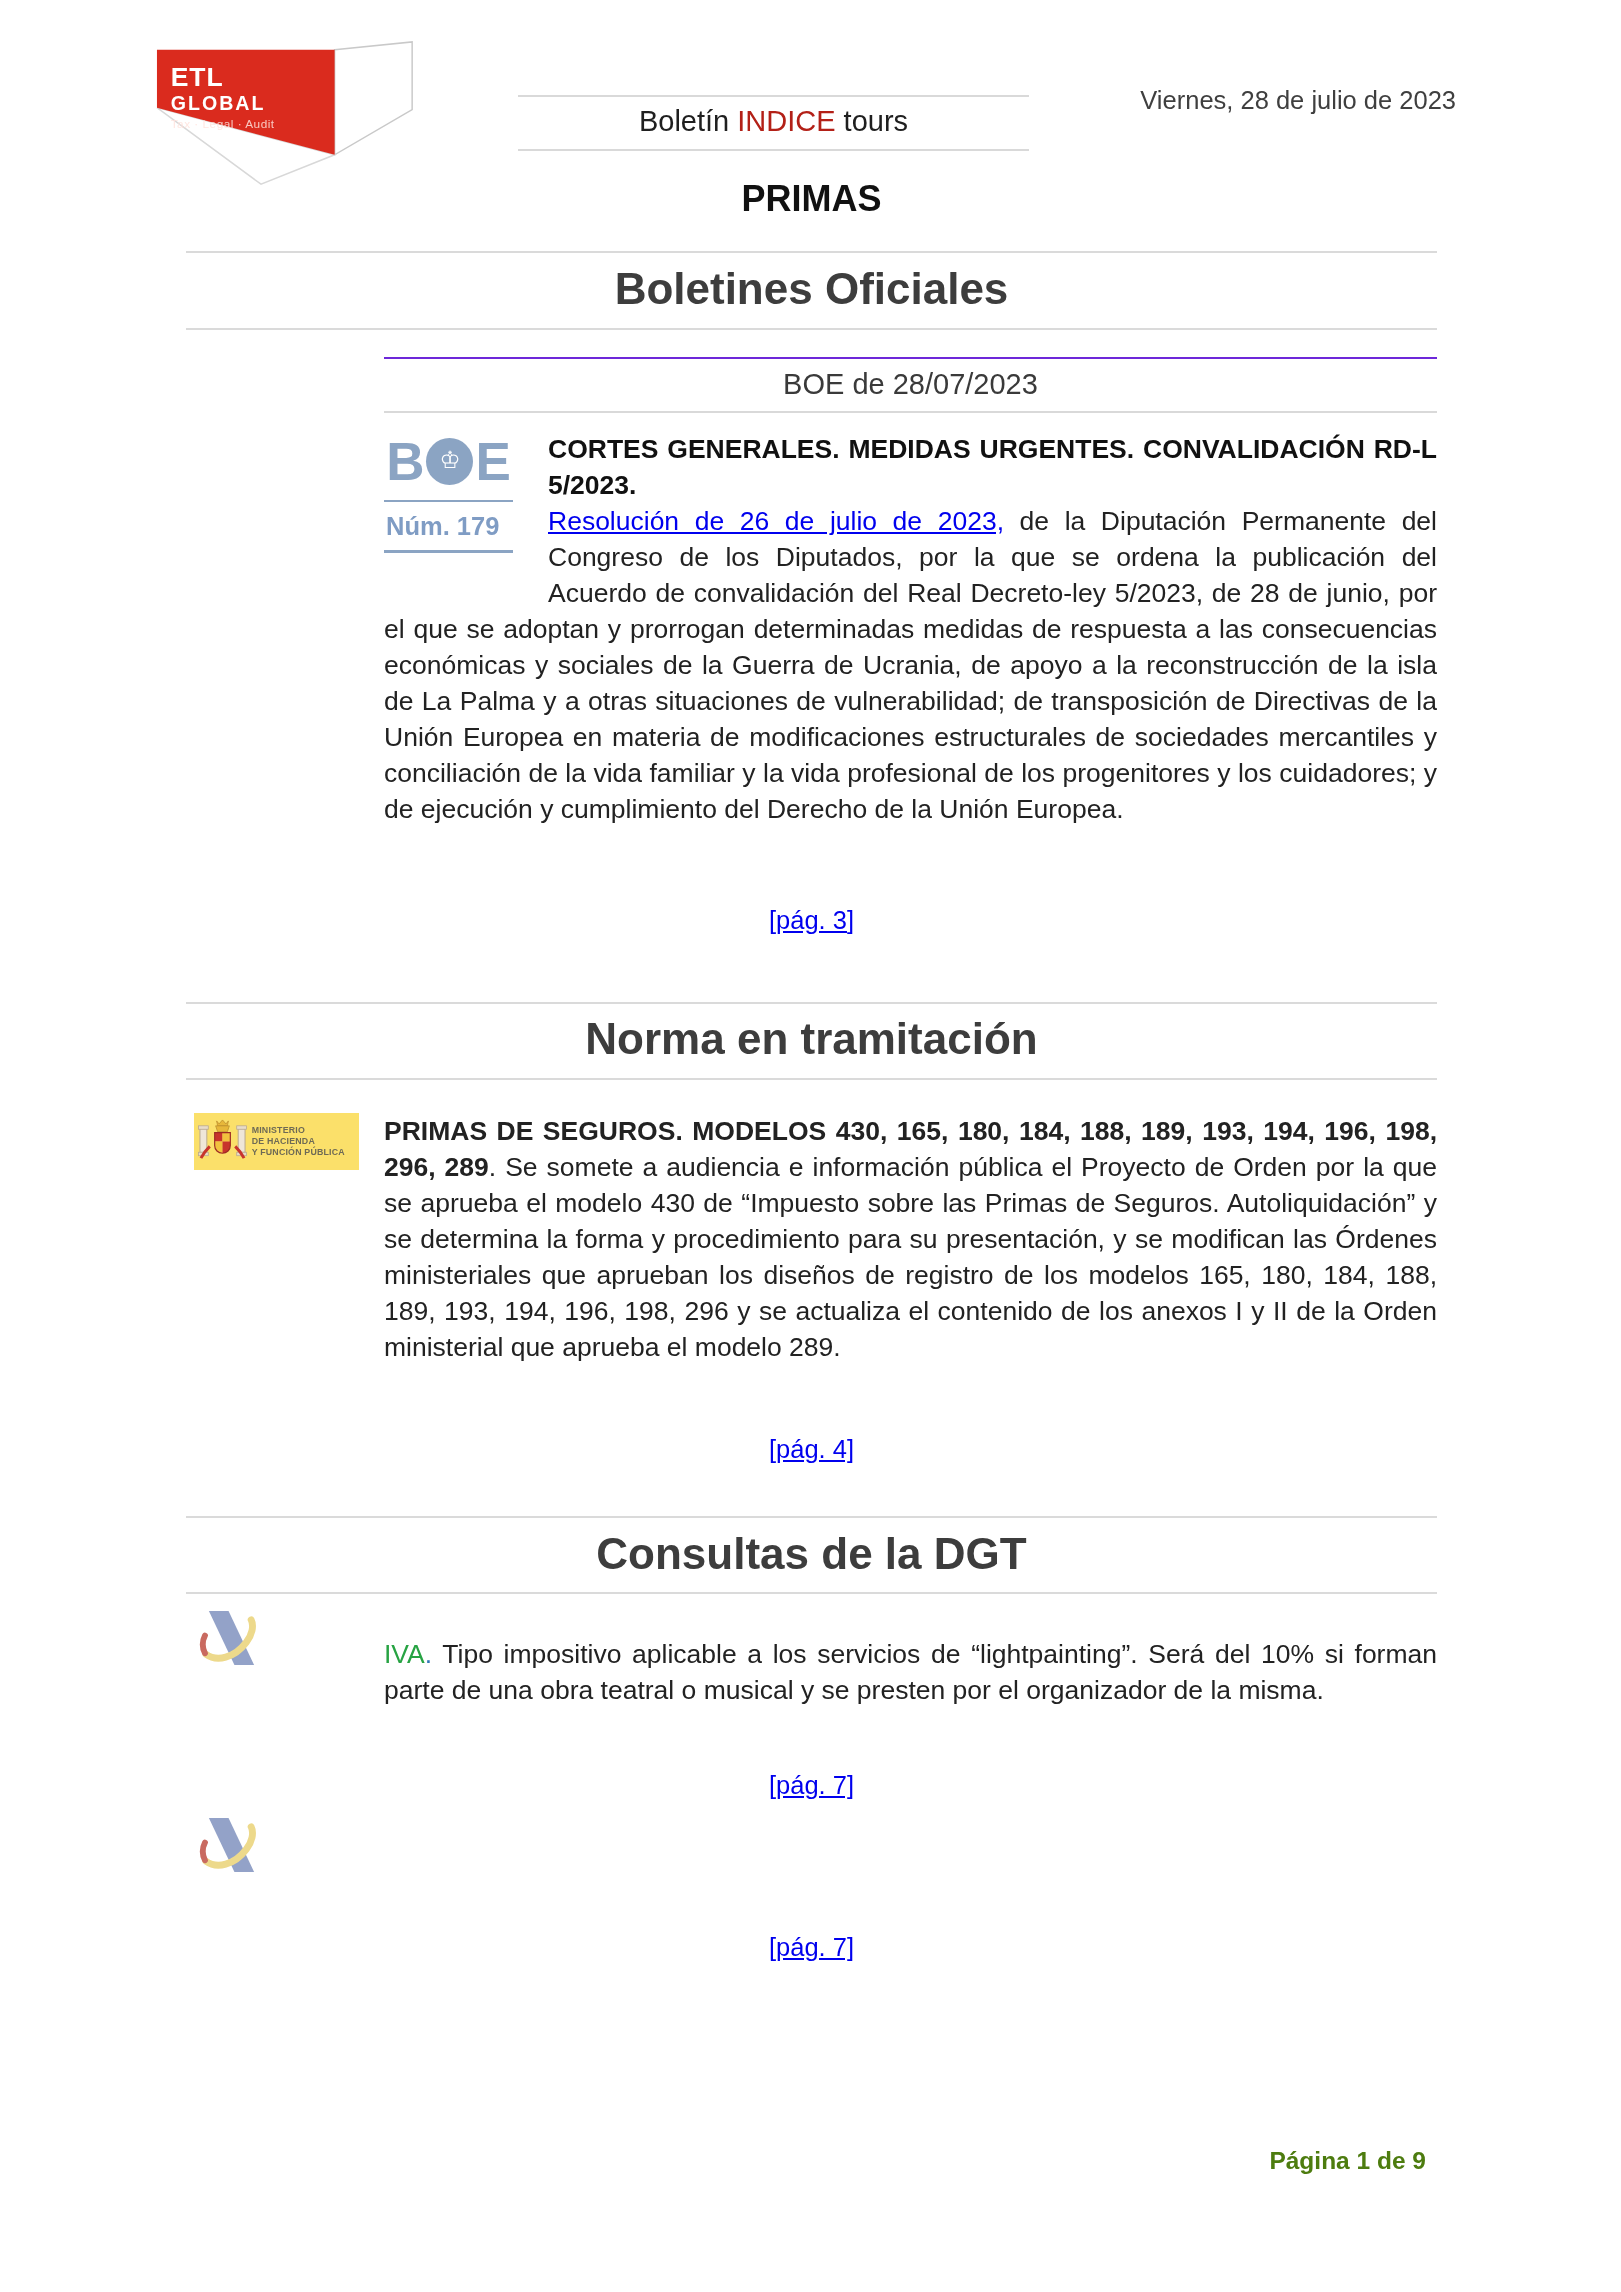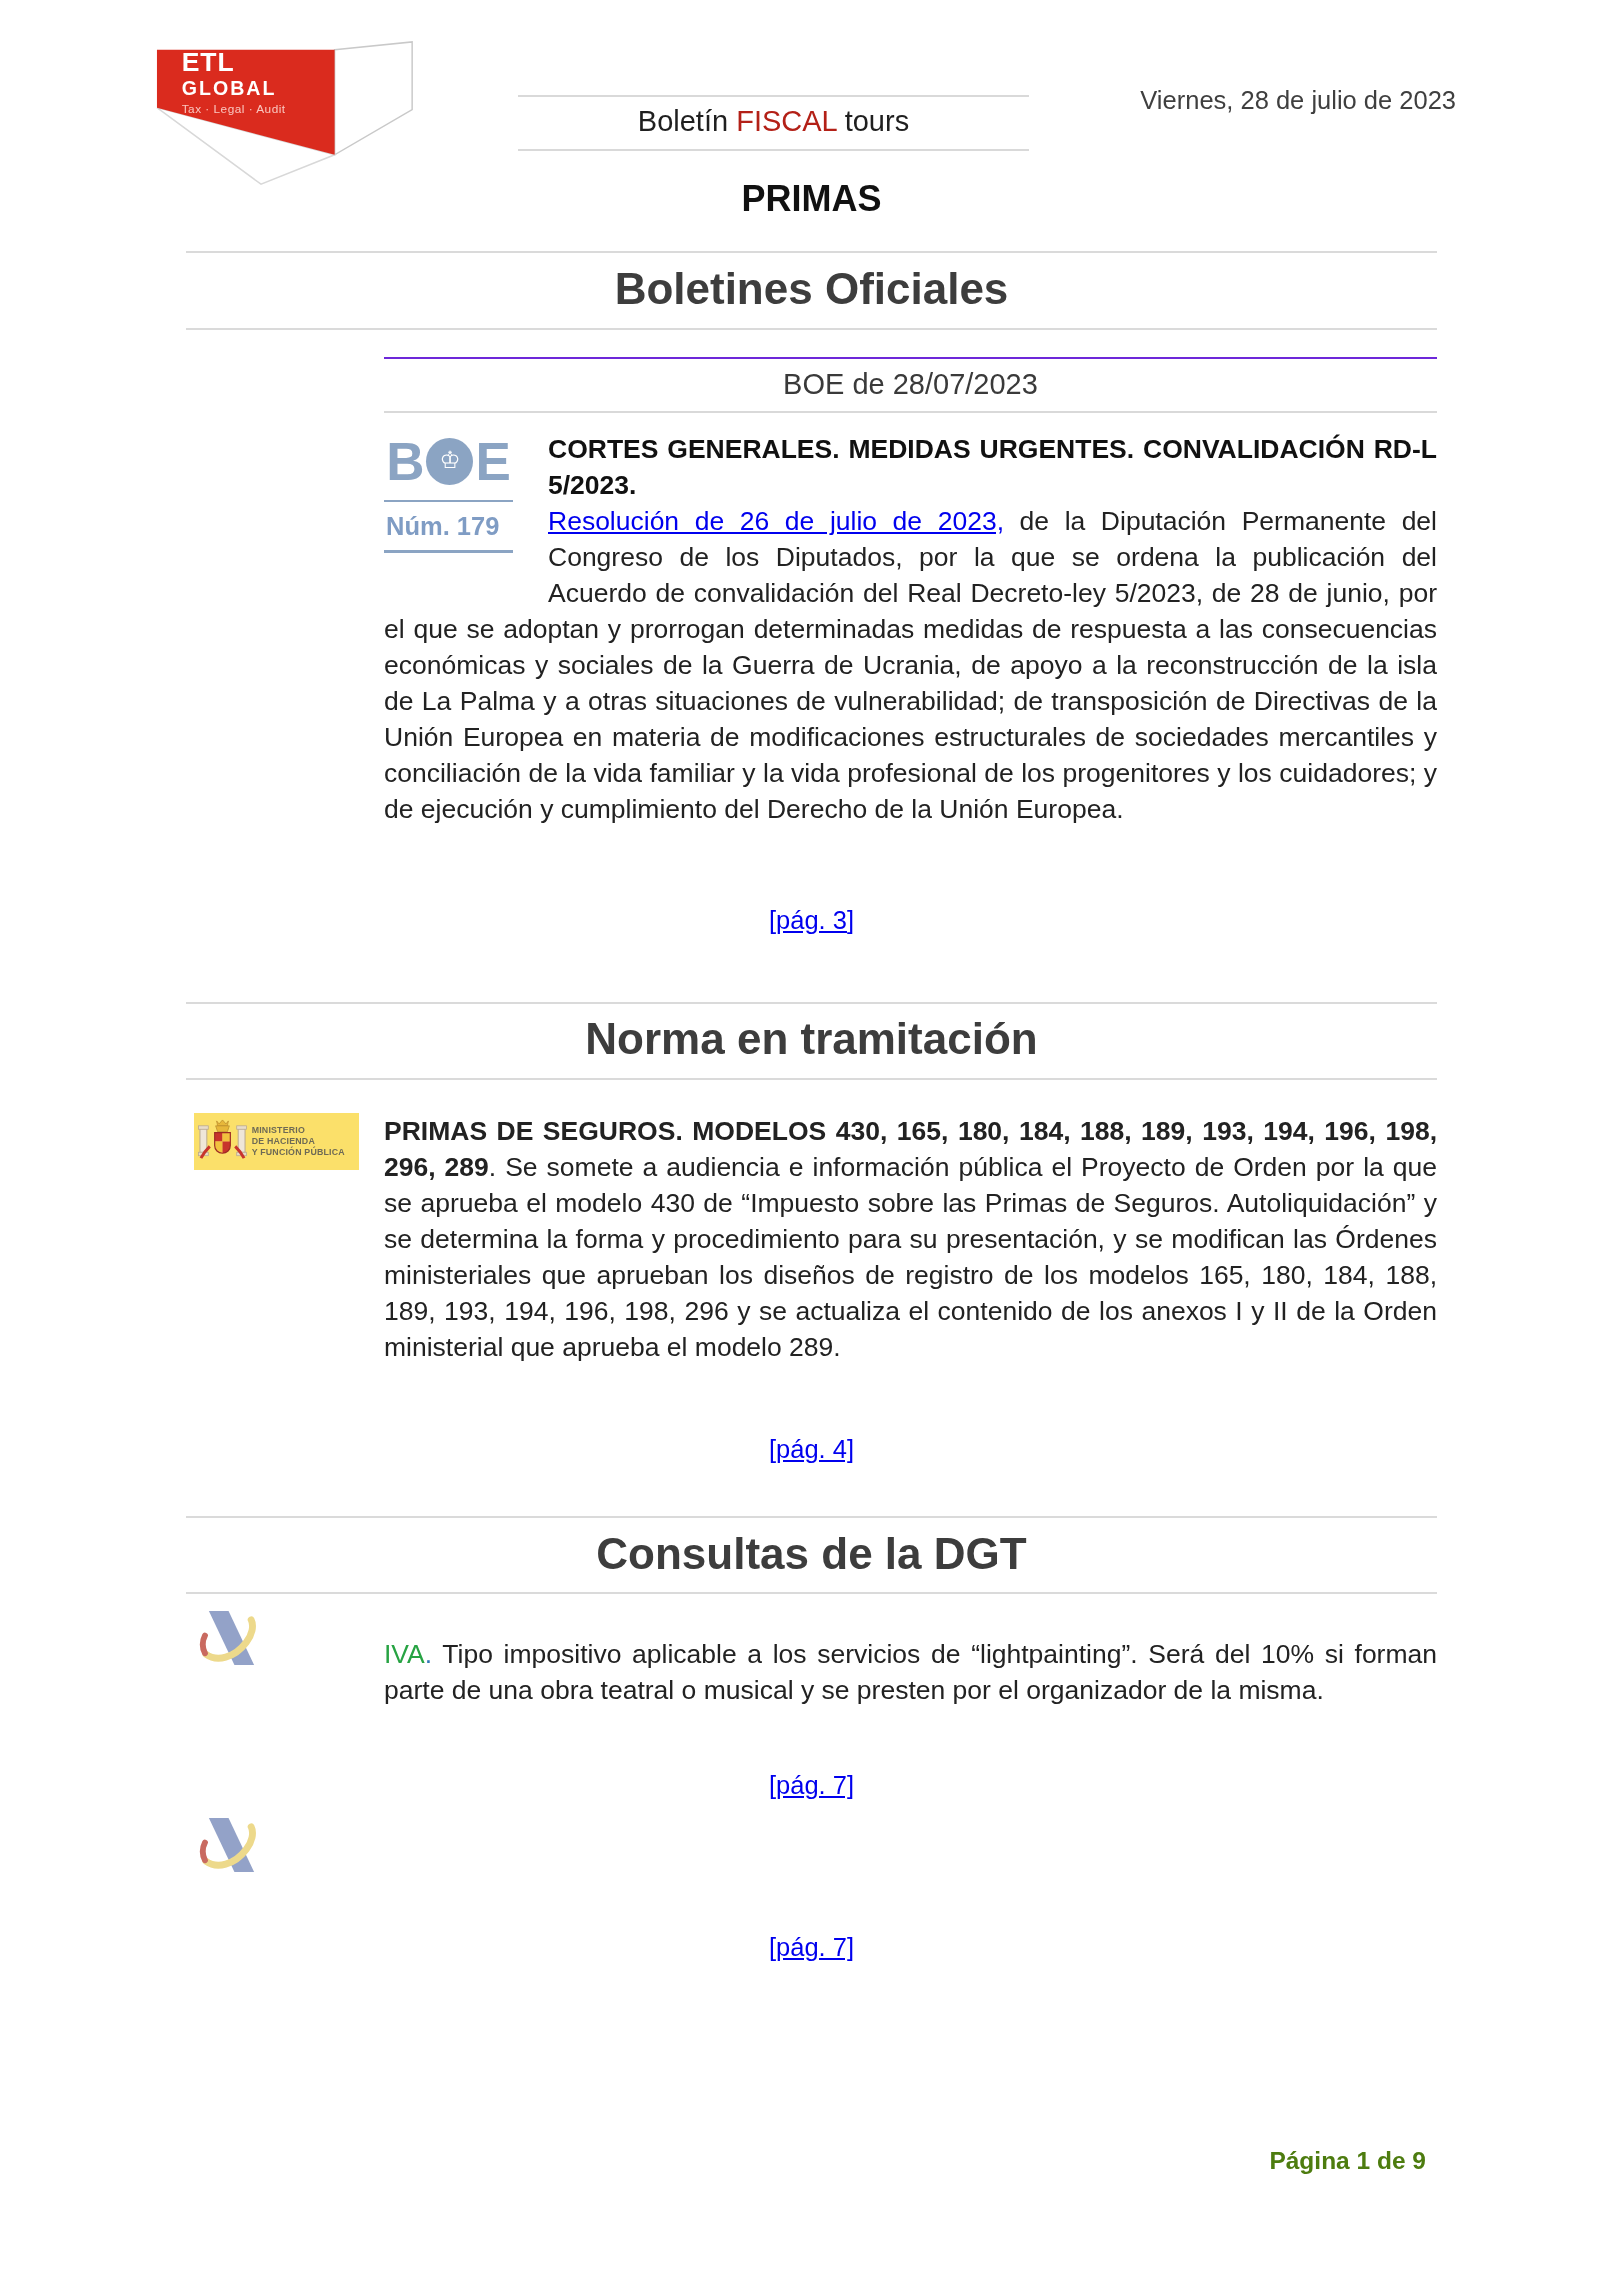--- a/index.html
+++ b/index.html
@@ -4,21 +4,21 @@
 <style>
   html,body {margin:0; padding:0; background:#ffffff;}
   body {font-family:"Liberation Sans", sans-serif; color:#1f1f1f;}
   .page {position:relative; width:1621px; height:2293px; background:#fff; overflow:hidden;}
   .content {padding:0 184px 0 186px;}
 
   
   .header {position:relative; height:176px;}
   .etl-logo {position:absolute; left:155px; top:35px; width:265px; height:162px;}
   .etl-svg {position:absolute; left:0; top:0;}
-  .etl-text {position:absolute; left:15.7px; top:14px; color:#fff; line-height:1; z-index:2;margin-left:11px;}
+  .etl-text {position:absolute; left:15.7px; top:29px; color:#fff; line-height:1; z-index:2;}
   .etl-t1 {font-size:26.5px; font-weight:800; letter-spacing:1px;}
   .etl-t2 {font-size:19.6px; font-weight:700; letter-spacing:2px; margin-top:3.9px;}
   .etl-t3 {font-size:11.8px; color:rgba(255,226,220,0.85); margin-top:4.9px; letter-spacing:0.5px;}
 
   .title-box {position:absolute; left:518px; top:95px; width:511px;
     border-top:2px solid #d9d9d9; border-bottom:2px solid #d9d9d9;
     padding:7.8px 0 10.8px; text-align:center; font-size:29px; color:#1f1f1f;}
   .title-accent {color:#b32017;}
   .date {position:absolute; right:165px; top:86px; font-size:25.5px; color:#3f3f3f;}
 
@@ -87,21 +87,21 @@
         <polygon points="2,74 183,122 108,152" fill="#ffffff" stroke="#d8d8d8" stroke-width="1.5"></polygon>
         <polygon points="2,15 183,15 183,122 2,74" fill="#da2b1e"></polygon>
       </svg>
       <div class="etl-text">
         <div class="etl-t1">ETL</div>
         <div class="etl-t2">GLOBAL</div>
         <div class="etl-t3">Tax · Legal · Audit</div>
       </div>
     </div>
 
-    <div class="title-box"><span>Boletín </span><span class="title-accent">FISCAL</span><span> tours</span></div>
+    <div class="title-box"><span>Boletín </span><span class="title-accent">INDICE</span><span> tours</span></div>
 
     <div class="date">Viernes, 28 de julio de 2023</div>
   </div>
 
   <div class="content">
 
     <h1 class="indice">PRIMAS</h1>
 
     <h2 class="section-head" id="sec-boletines">Boletines Oficiales</h2>
 

